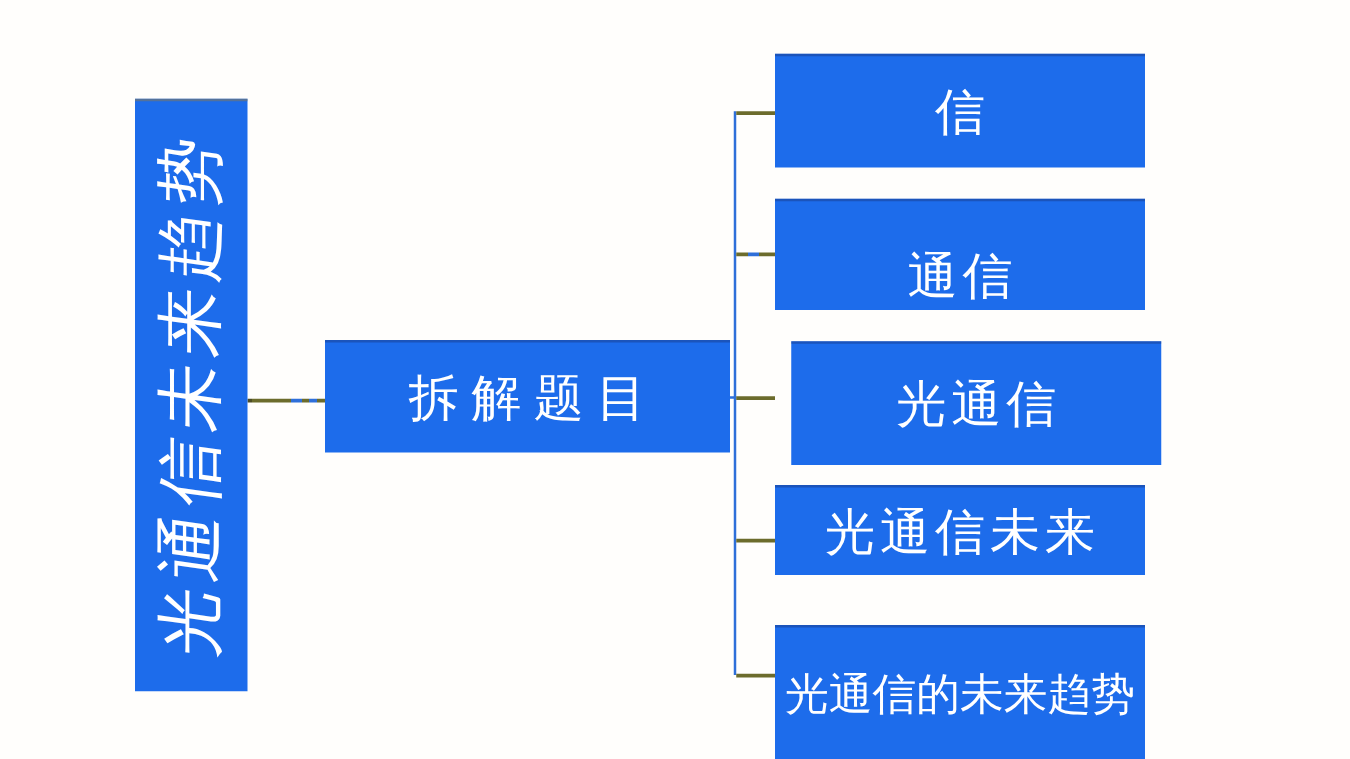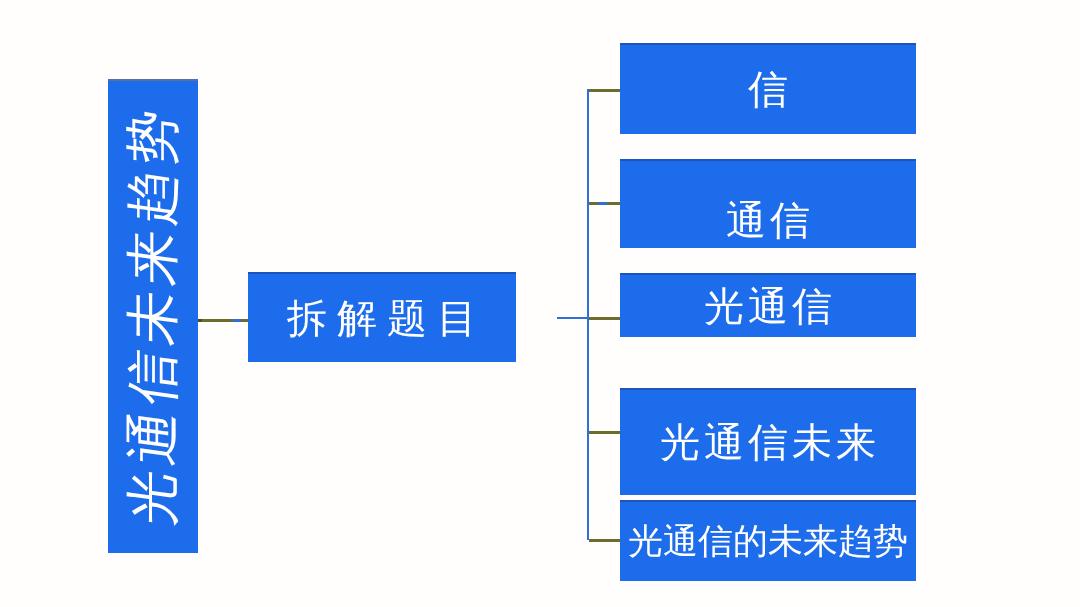--- a/index.html
+++ b/index.html
@@ -30,30 +30,30 @@
     border-top-color: rgba(118, 118, 106, 0.62);
   }
   .root .label {
     transform: rotate(-90deg) skewX(-8deg);
     font-size: 54px;
     letter-spacing: 6px;
     text-indent: 6px;
   }
 
   .mid {
-    left: 248px; top: 272px; width: 268px; height: 90px;
+    left: 260px; top: 272px; width: 324px; height: 90px;
     font-size: 40px; letter-spacing: 10px; text-indent: 10px;
   }
 
   .leaf { left: 620px; width: 296px; font-size: 40px; letter-spacing: 4px; text-indent: 4px; }
   .leaf-0 { top: 43px;  height: 91px; }
   .leaf-1 { top: 159px; height: 89px; align-items: flex-end; }
-  .leaf-2 { top: 273px; height: 64px; }
-  .leaf-3 { top: 388px; height: 107px; }
-  .leaf-4 { top: 500px; height: 81px; font-size: 35px; letter-spacing: 0; text-indent: 0; }
+  .leaf-2 { top: 273px; height: 99px; margin-left: 13px; }
+  .leaf-3 { top: 388px; height: 72px; }
+  .leaf-4 { top: 500px; height: 108px; font-size: 35px; letter-spacing: 0; text-indent: 0; }
 
   
   .line { position: absolute; }
   .l-root {
     left: 198px; top: 319px; width: 62px; height: 3px;
     background: linear-gradient(90deg,
       #4d4d24 0 6%, #6c6c2c 6% 56%, #2f6fd9 56% 70%,
       #6c6c2c 70% 80%, #2f6fd9 80% 90%, #6c6c2c 90% 100%);
   }
   .l-mid   { left: 557px; top: 317px; width: 32px; height: 2px; background: #2e6fd9; }

